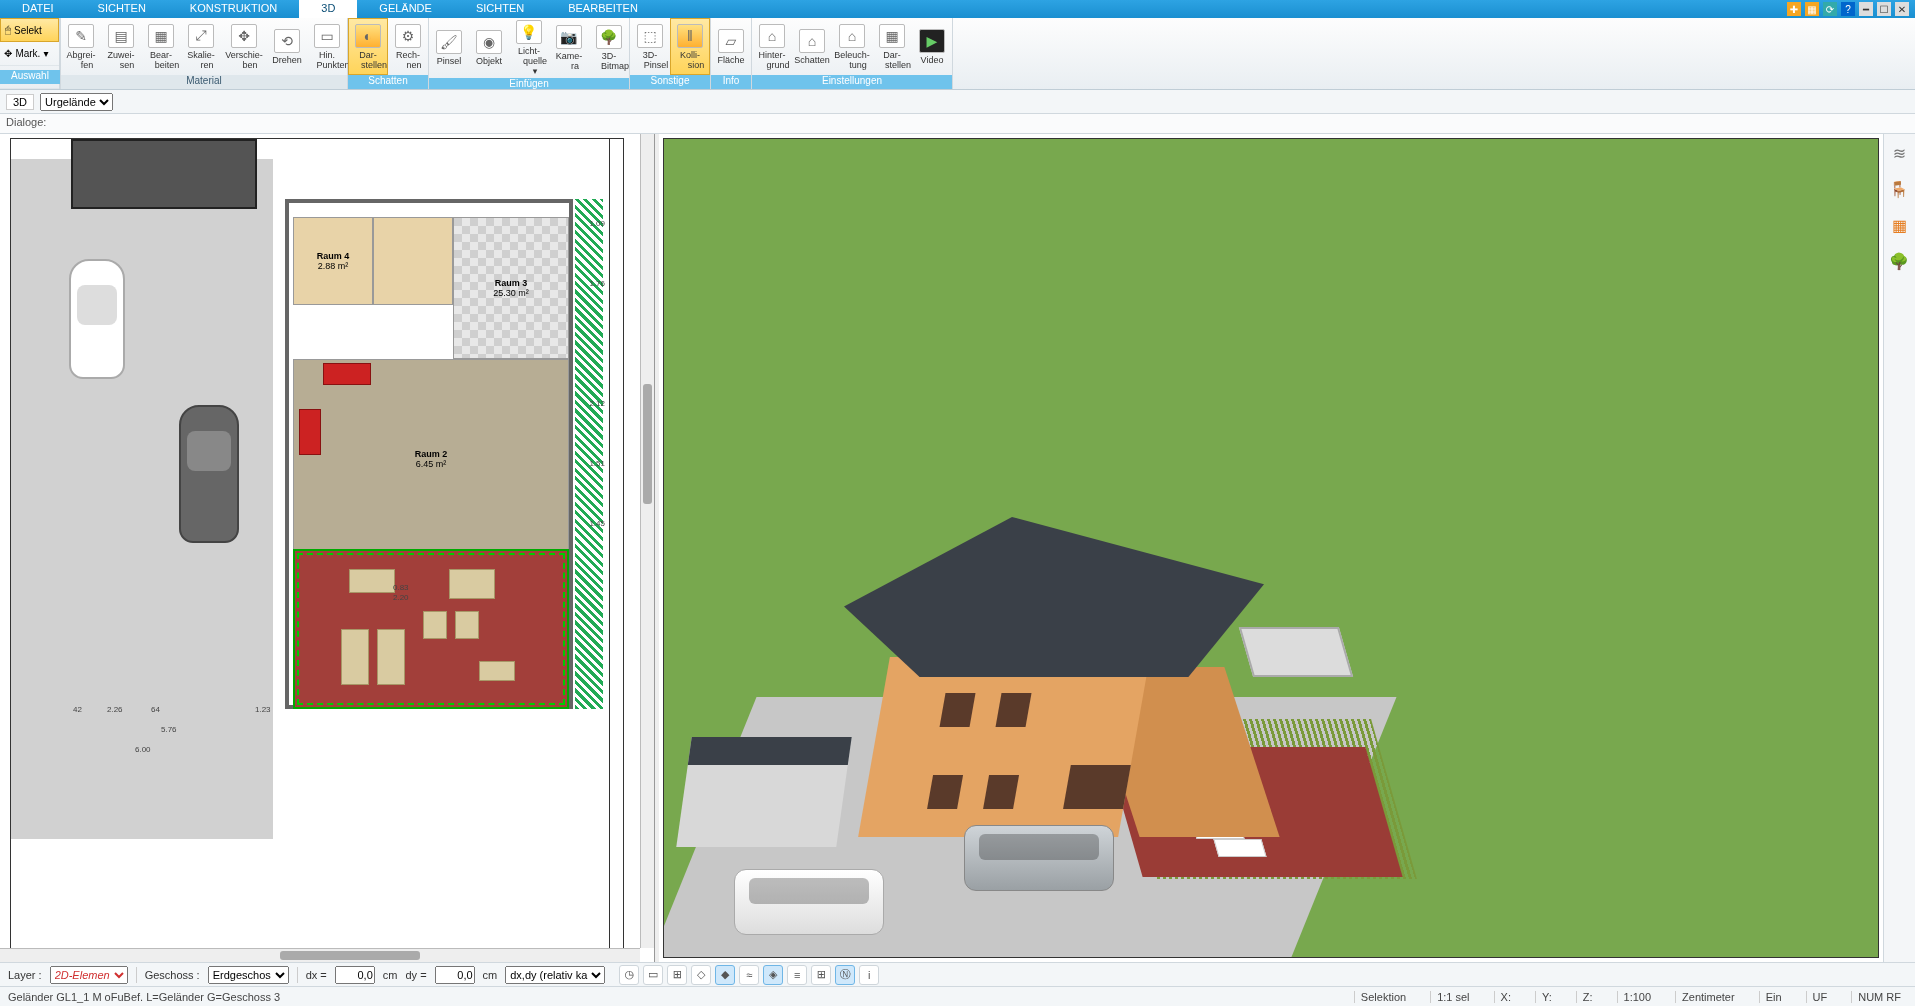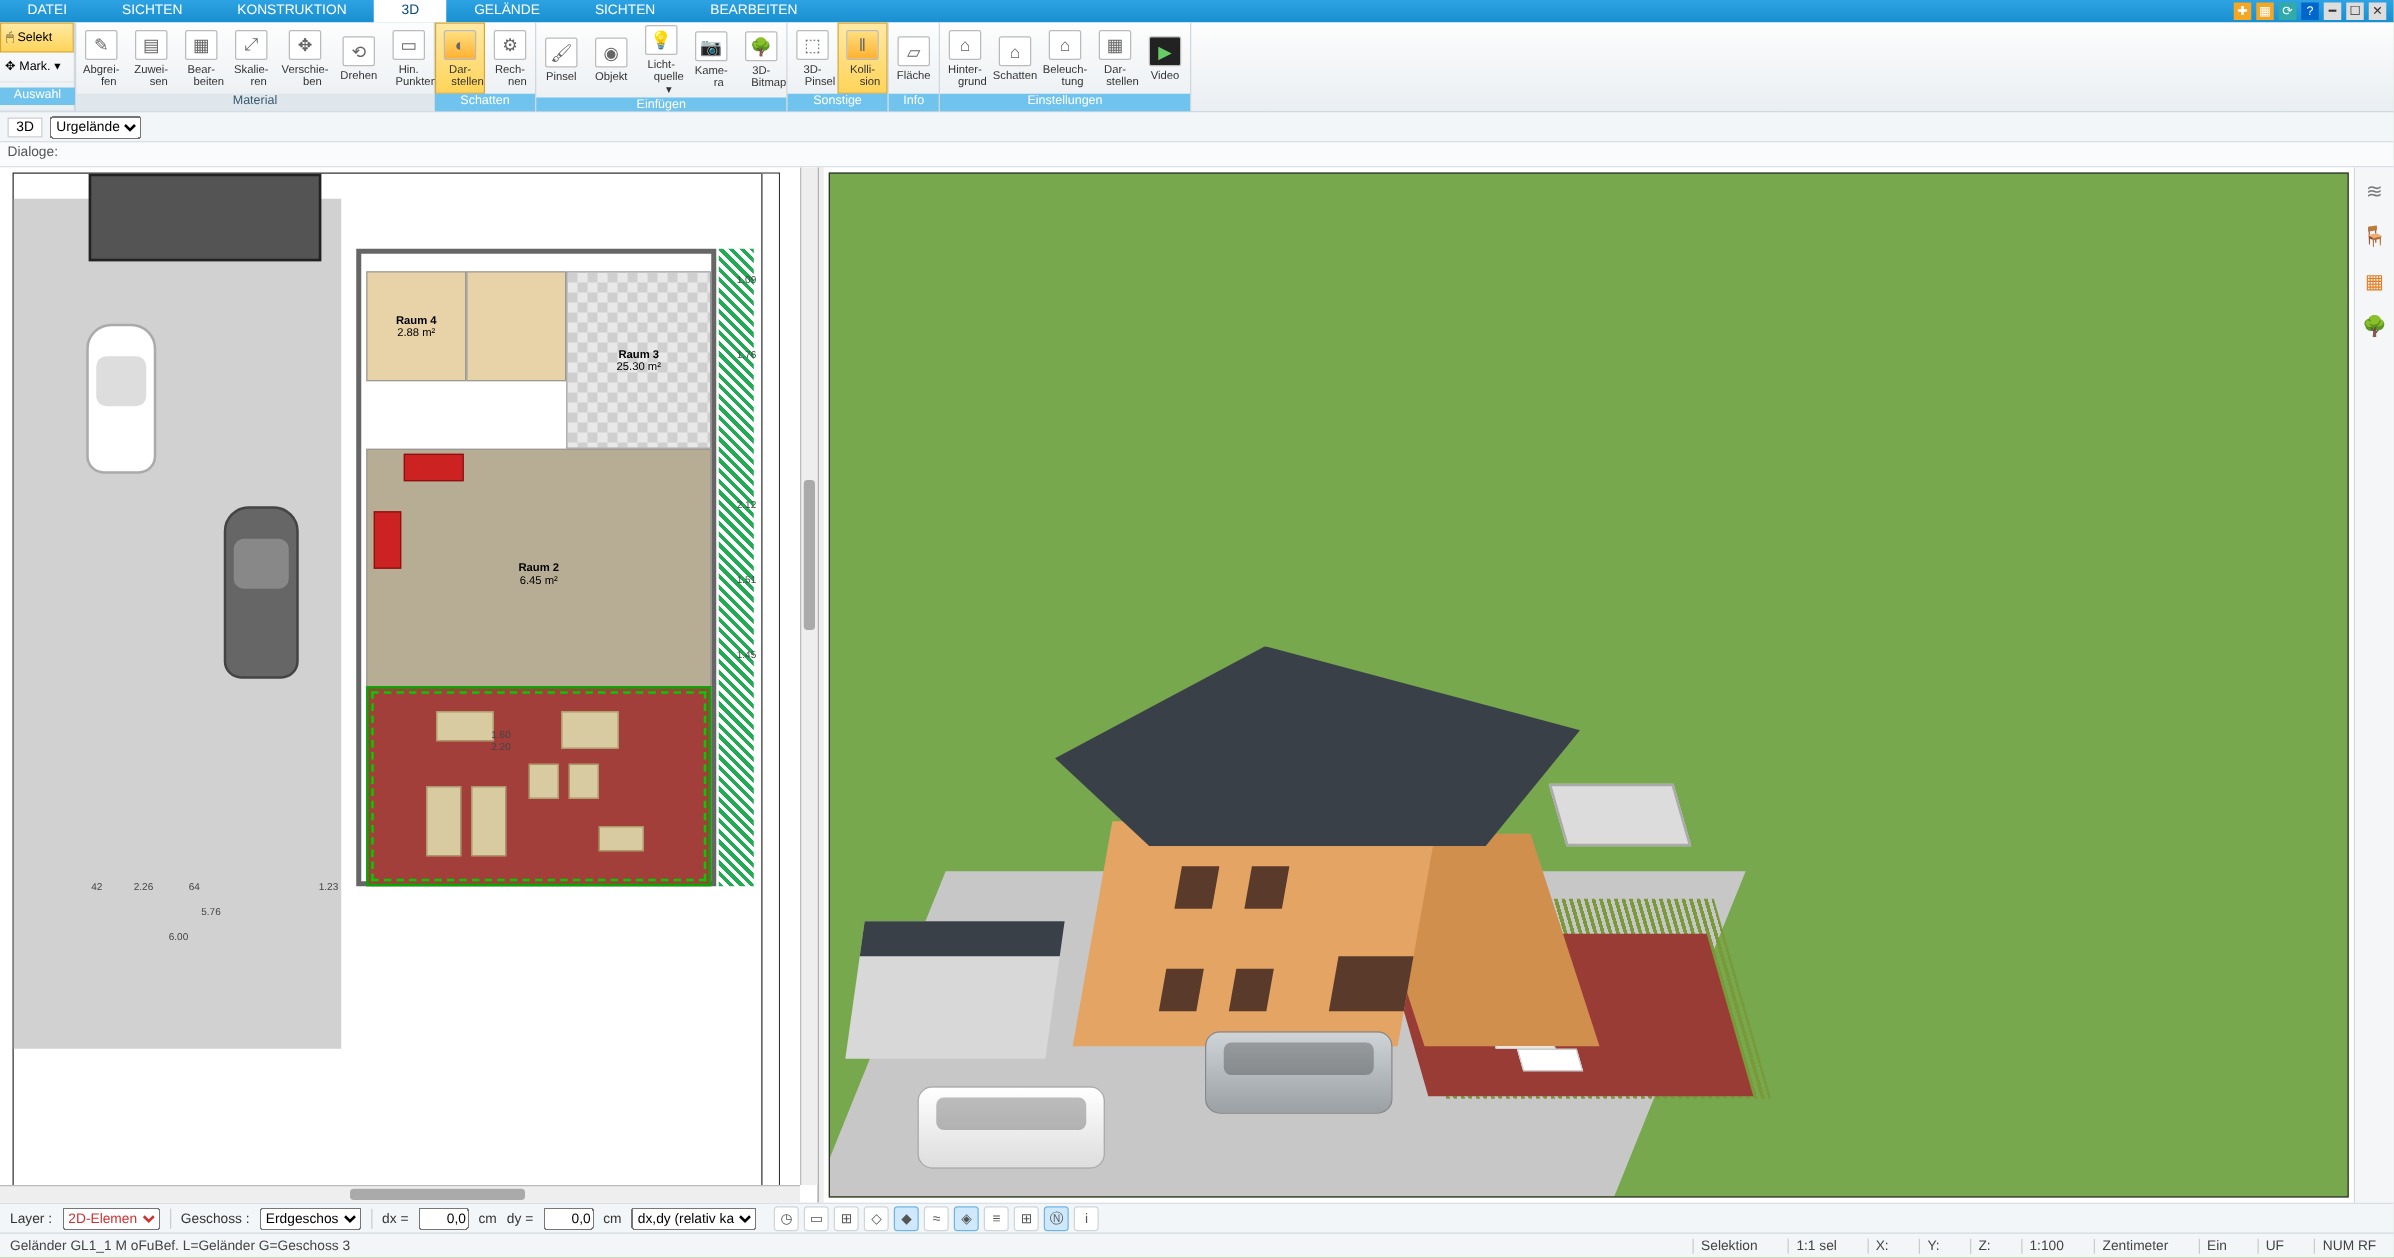--- a/index.html
+++ b/index.html
@@ -116,21 +116,21 @@
 .bottombar input.num{width:40px;text-align:right;}
 .bottombar .sep{width:1px;height:16px;background:#ccc;}
 .bottombar .icons{display:flex;gap:4px;margin-left:6px;}
 .bottombar .ib{width:20px;height:20px;border:1px solid #cfd6db;border-radius:3px;display:flex;align-items:center;justify-content:center;background:#fff;cursor:pointer;font-size:11px;color:#555;}
 .bottombar .ib.active{background:#cfe8fb;border-color:#6fb6e6;}
 
 
 .statusbar{height:20px;background:#f3f6f8;border-top:1px solid #d0d8de;display:flex;align-items:center;padding:0 8px;font-size:11px;color:#444;gap:18px;}
 .statusbar .sp{flex:1;}
 .statusbar .seg{padding:0 6px;border-left:1px solid #ccc;}
-.layer-red{color:#d03030;}
+.layer-red{color:#d03030;font-style:italic;}
 </style>
 </head>
 <body>
 
 <div class="menubar">
   <div class="tab">DATEI</div>
   <div class="tab">SICHTEN</div>
   <div class="tab">KONSTRUKTION</div>
   <div class="tab active">3D</div>
   <div class="tab">GELÄNDE</div>
@@ -333,21 +333,21 @@
         <div class="sofa-red sofa1"></div>
         <div class="sofa-red sofa2"></div>
         <div class="patio">
           <div class="furn f1"></div>
           <div class="furn f2"></div>
           <div class="furn f3"></div>
           <div class="furn f4"></div>
           <div class="furn f5"></div>
           <div class="furn f6"></div>
           <div class="furn f7"></div>
-          <div class="dim" style="left:98px;top:32px">1.60</div>
+          <div class="dim" style="left:98px;top:32px">0.83</div>
           <div class="dim" style="left:98px;top:42px">2.20</div>
         </div>
       </div>
 
       <div class="dim" style="left:124px;top:606px">6.00</div>
       <div class="dim" style="left:96px;top:566px">2.26</div>
       <div class="dim" style="left:150px;top:586px">5.76</div>
       <div class="dim" style="left:62px;top:566px">42</div>
       <div class="dim" style="left:140px;top:566px">64</div>
       <div class="dim" style="left:244px;top:566px">1.23</div>

